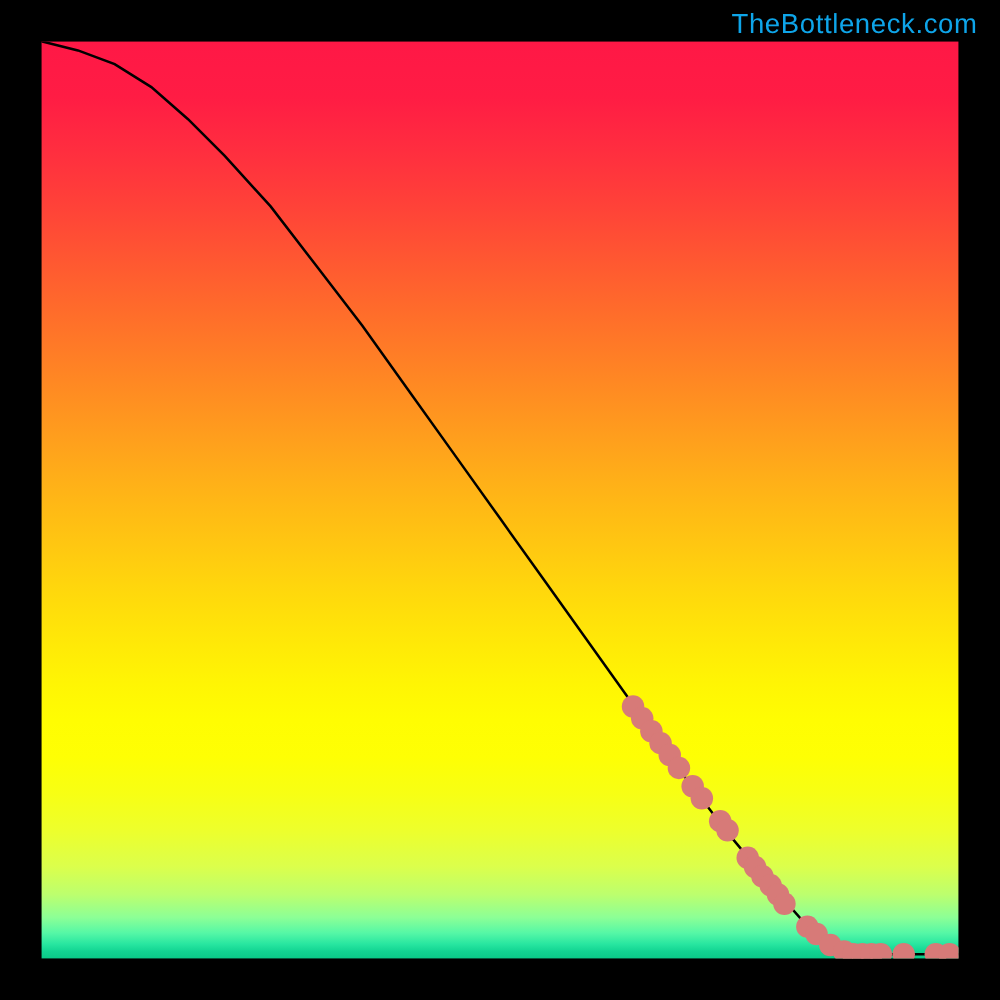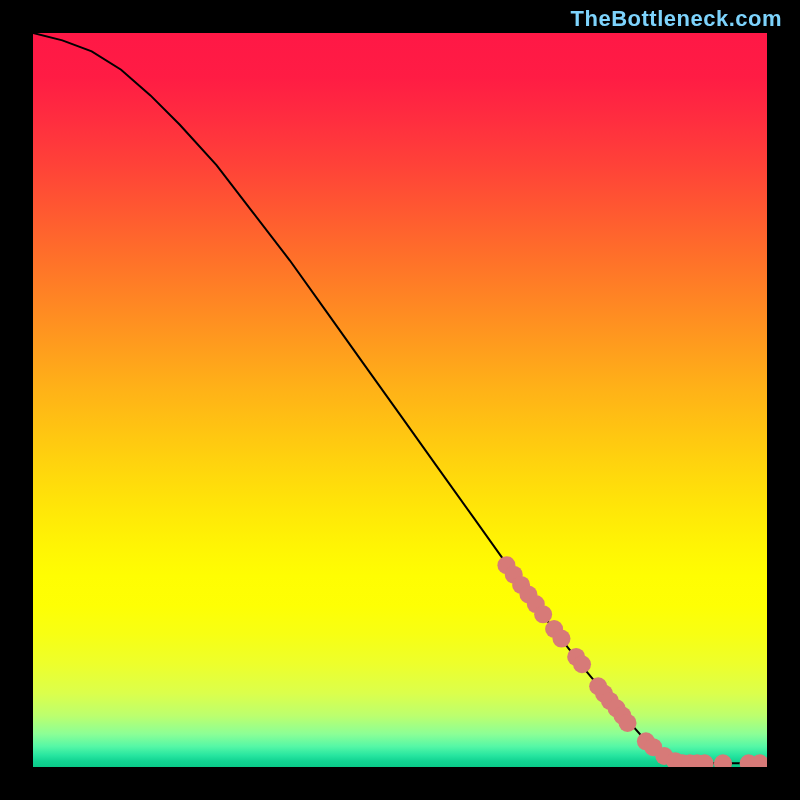--- a/index.html
+++ b/index.html
@@ -14,23 +14,23 @@
   .frame {
     position: relative;
     width: 800px;
     height: 800px;
     background: #000;
   }
   .watermark {
     position: absolute;
     top: 6px;
     right: 18px;
-    color: #7dd3fc;
+    color: #0ea5e9;
     font-size: 22px;
-    font-weight: 700;
+    font-weight: 400;
     letter-spacing: 0.5px;
     z-index: 10;
   }
   .plot-area {
     position: absolute;
     left: 33px;
     top: 33px;
     width: 734px;
     height: 734px;
     overflow: hidden;

